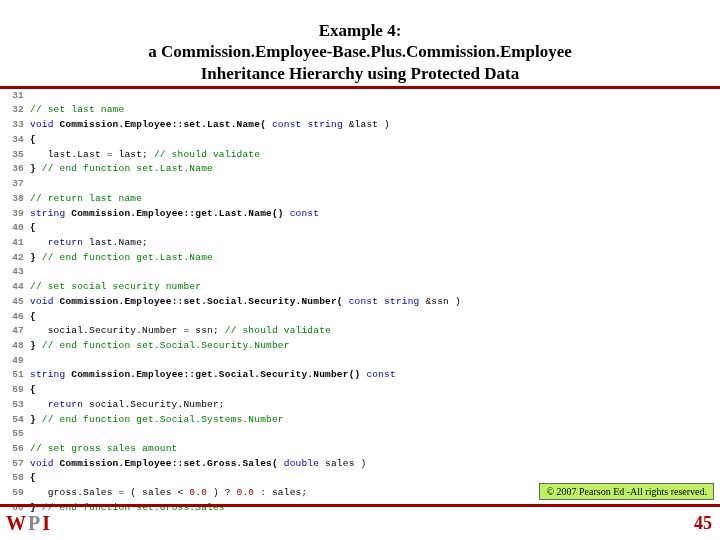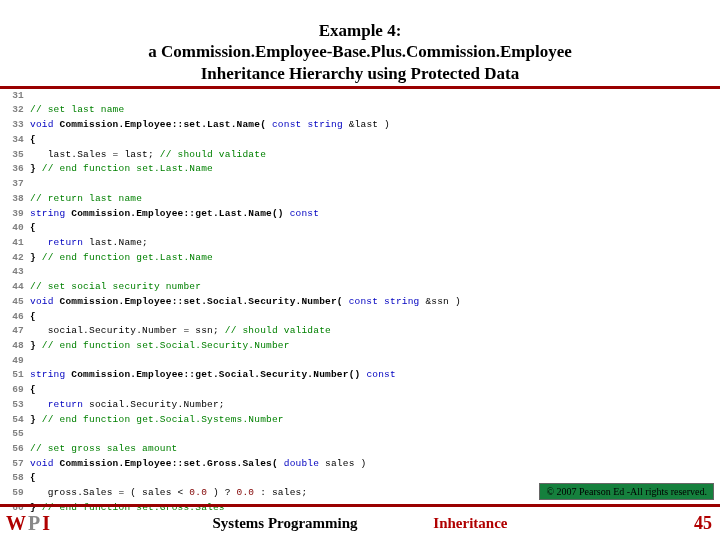--- a/index.html
+++ b/index.html
@@ -7,21 +7,21 @@
   .title { text-align: center; font-family: "Comic Sans MS", cursive; font-weight: bold; font-size: 17px; color: #000; padding: 20px 0 2px 0; line-height: 1.25; }
   .hr { border-top: 3px solid #990000; }
   .code-area { padding: 0 6px 0 8px; font-family: Liberation Mono, monospace; font-size: 9.5px; line-height: 1.55; letter-spacing: 0.2px; }
   .row { display: flex; }
   .ln { color: #808080; width: 22px; text-align: right; padding-right: 6px; font-weight: bold; user-select: none; }
   .txt { white-space: pre; }
   .c-comm { color: #008000; }
   .c-kw   { color: #0000c0; }
   .c-num  { color: #800000; }
   .c-id   { color: #000; font-weight: bold; }
-  .copyright { position: absolute; right: 6px; bottom: 40px; border: 1px solid #666; background: #15803d; font-size: 10px; padding: 2px 6px; font-family: Georgia, serif; }
+  .copyright { position: absolute; right: 6px; bottom: 40px; border: 1px solid #666; background: #bef264; font-size: 10px; padding: 2px 6px; font-family: Georgia, serif; }
   .footer { position: absolute; left: 0; right: 0; bottom: 0; height: 36px; border-top: 3px solid #990000; display: flex; align-items: center; }
   .logo { display: flex; align-items: center; gap: 2px; padding-left: 6px; font-family: Georgia, serif; font-size: 20px; font-weight: bold; }
   .logo .w { color: #b00000; }
   .logo .p { color: #888; }
   .logo .i { color: #b00000; }
   .ft-mid { position: absolute; left: 0; right: 0; text-align: center; font-family: "Comic Sans MS", cursive; font-weight: bold; font-size: 15px; }
   .ft-mid .sp { display: inline-block; margin: 0 36px; }
   .ft-mid .inh { color: #b00000; display: inline-block; margin: 0 36px; }
   .pgnum { position: absolute; right: 8px; font-family: "Comic Sans MS", cursive; color: #b00000; font-weight: bold; font-size: 18px; }
 </style>
@@ -47,21 +47,21 @@
     <div class="row">
       <span class="ln">33</span>
       <span class="txt"><span class="c-kw">void </span><span class="c-id">Commission.Employee::set.Last.Name(</span><span> </span><span class="c-kw">const</span><span> </span><span class="c-kw">string</span><span> &amp;last )</span></span>
     </div>
     <div class="row">
       <span class="ln">34</span>
       <span class="txt"><span class="c-id">{</span></span>
     </div>
     <div class="row">
       <span class="ln">35</span>
-      <span class="txt"><span>   last.Sales = last; </span><span class="c-comm">// should validate</span></span>
+      <span class="txt"><span>   last.Last = last; </span><span class="c-comm">// should validate</span></span>
     </div>
     <div class="row">
       <span class="ln">36</span>
       <span class="txt"><span class="c-id">} </span><span class="c-comm">// end function set.Last.Name</span></span>
     </div>
     <div class="row">
       <span class="ln">37</span>
       <span class="txt"><span></span></span>
     </div>
     <div class="row">
@@ -155,18 +155,14 @@
   </div>
 
 <div class="copyright">© 2007 Pearson Ed -All rights reserved.</div>
 
 <div class="footer">
   <div class="logo">
     <span class="w">W</span>
     <span class="p">P</span>
     <span class="i">I</span>
   </div>
-  <div class="ft-mid">
-    <span class="sp">Systems Programming</span>
-    <span class="inh">Inheritance</span>
-  </div>
   <div class="pgnum">45</div>
 </div>
 
 </body></html>

